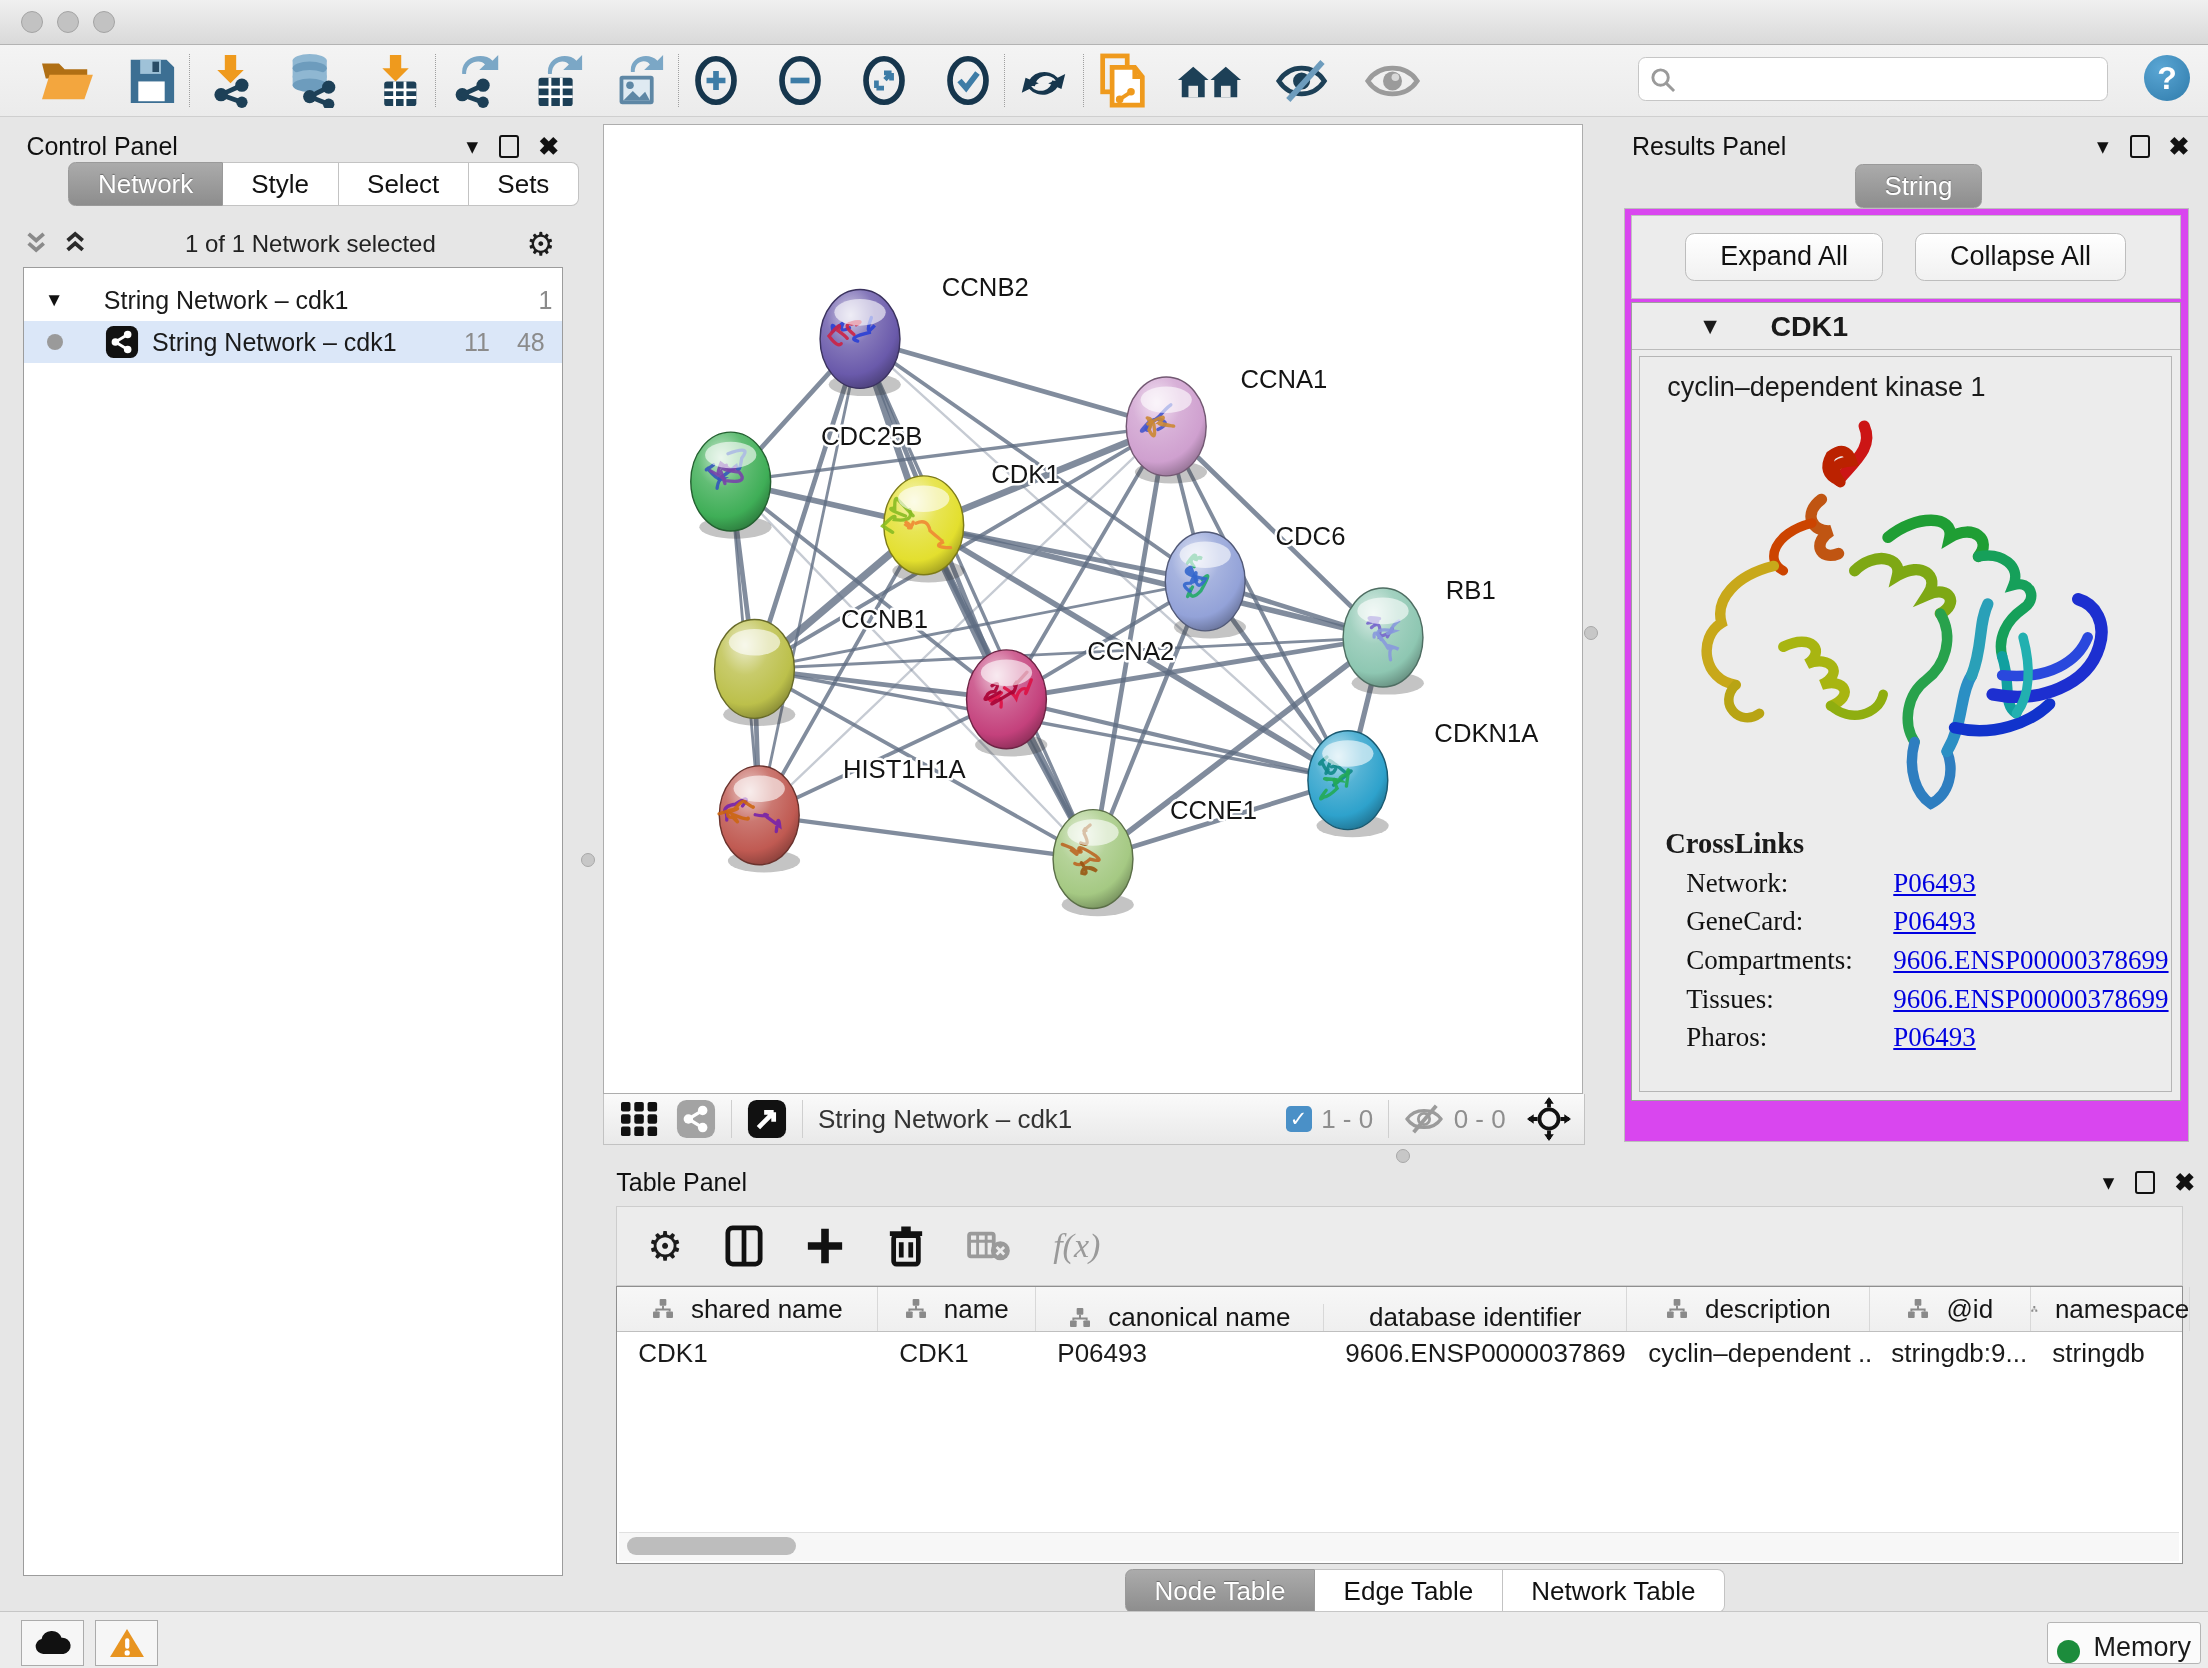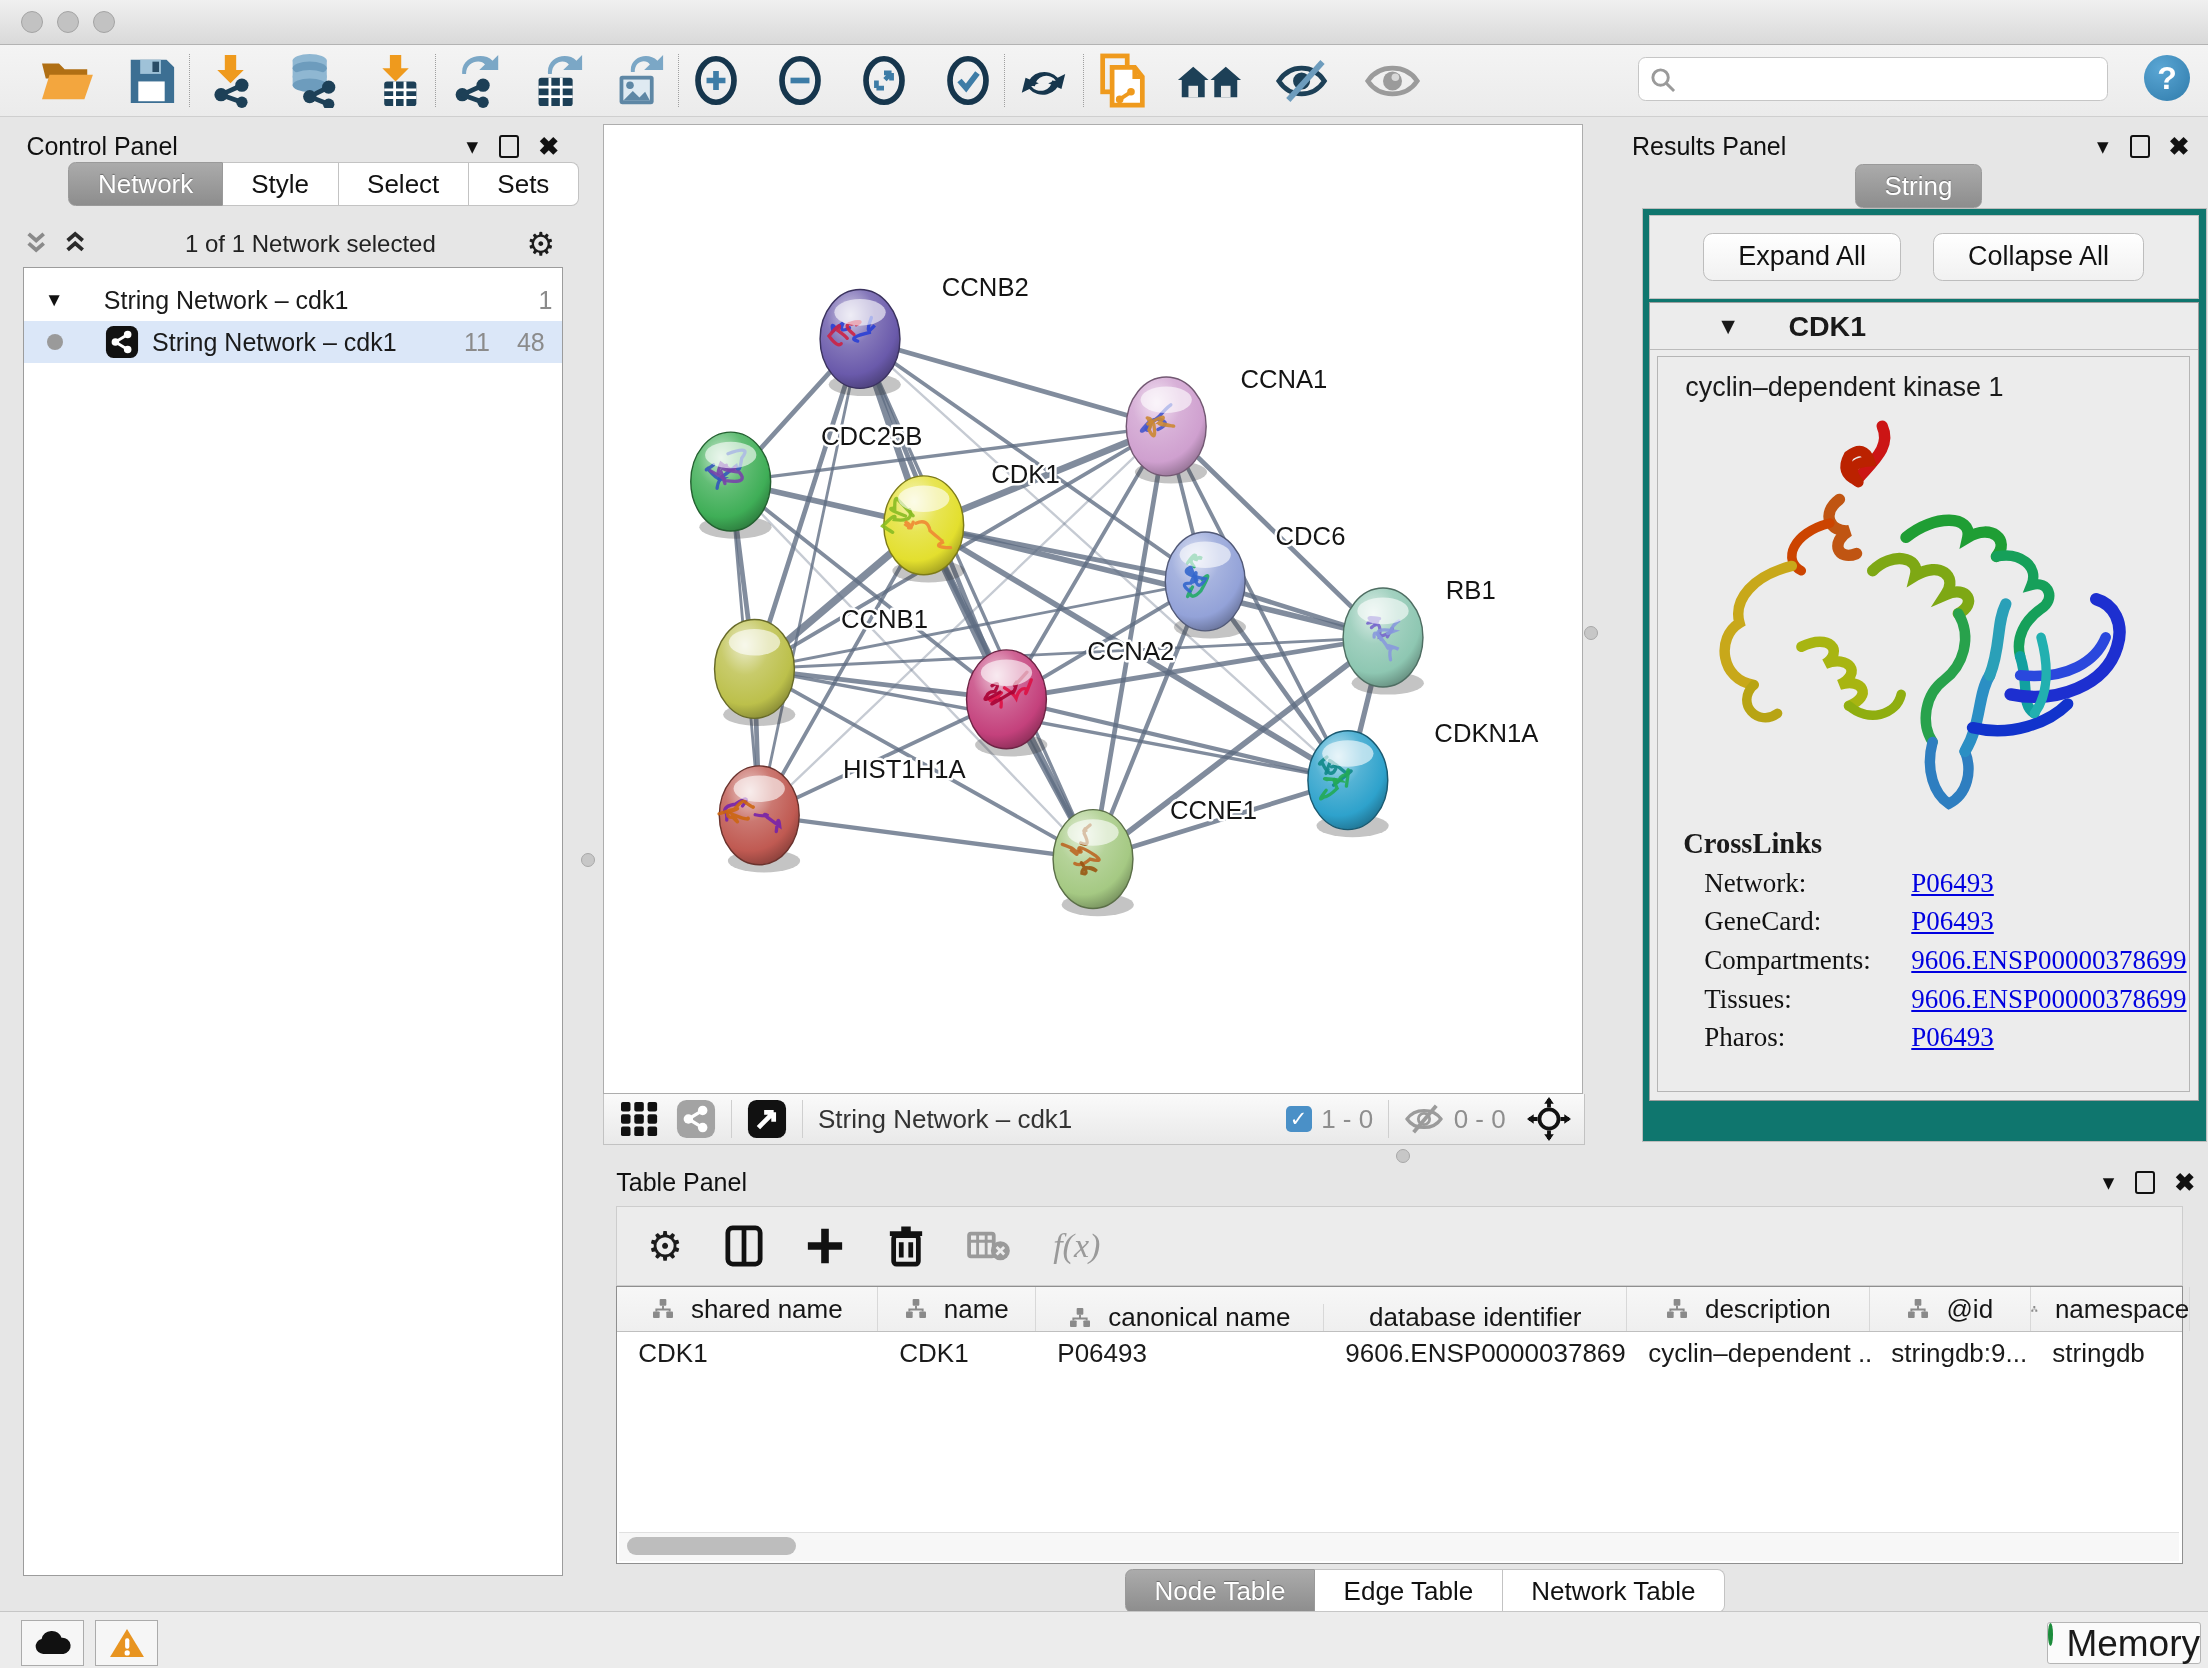--- a/index.html
+++ b/index.html
@@ -67,22 +67,22 @@
   #net-footer .netname{font-size:26px;color:#333;}
   #net-footer .cnt{font-size:26px;color:#8e8e8e;margin-left:9.5px;}
   .checkbox{width:26px;height:26px;border-radius:4.8px;background:#4a90c7;color:#fff;
     font-size:21px;display:flex;align-items:center;justify-content:center;margin-left:17px;}
   
   .split-dot{position:absolute;width:12.4px;height:12.4px;border-radius:50%;
     background:#c7c7c7;border:1px solid #a8a8a8;}
   
   #results-panel{position:absolute;left:1617px;top:124px;width:582px;height:1023px;}
   #rp-tab{position:absolute;left:238px;top:40px;}
-  .rp-box{position:absolute;left:25px;top:84px;width:563px;height:932px;
-    border:1.9px solid #bdbdbd;background:#0f766e;}
+  .rp-box{position:absolute;left:7px;top:84px;width:563px;height:932px;
+    border:1.9px solid #bdbdbd;background:#d946ef;}
   .rp-buttons{position:absolute;left:5.7px;top:5.7px;width:548px;height:82px;
     border:1px solid #c2c2c2;background:#ececec;display:flex;align-items:center;justify-content:center;gap:32px;}
   .rp-btn{background:linear-gradient(#ffffff,#f1f1f1);border:1px solid #bdbdbd;border-radius:9.5px;
     font-size:27px;padding:7.6px 34px;color:#111;}
   .rp-entry{position:absolute;left:5.7px;top:93px;width:548px;height:797px;
     border:1px solid #9f9f9f;background:#ececec;}
   .rp-entry-head{height:46px;display:flex;align-items:center;border-bottom:1px solid #bbb;}
   .rp-entry-head .caret{margin-left:67px;font-size:23px;}
   .rp-entry-head .gene{margin-left:49px;font-size:28.5px;font-weight:bold;}
   .rp-inner{position:absolute;left:7.6px;top:53px;width:531px;height:734px;
@@ -106,21 +106,21 @@
   #table-body .tr{display:flex;height:42px;align-items:center;}
   .td{font-size:26px;padding-left:21px;box-sizing:border-box;overflow:hidden;white-space:nowrap;flex:0 0 auto;}
   #tp-hscroll{position:absolute;left:1.9px;bottom:1.9px;width:1560px;height:28.5px;background:#f7f7f7;border-top:1px solid #e0e0e0;}
   #tp-hscroll .thumb{position:absolute;left:7.6px;top:4.8px;width:169px;height:18px;border-radius:9.5px;background:#bdbdbd;}
   #bottom-tabs{position:absolute;left:522px;top:407px;}
   
   #status-bar{position:absolute;left:0;top:1611px;width:2208px;height:57px;background:#ececec;border-top:1px solid #c6c6c6;}
   .sb-btn{position:absolute;top:7.6px;width:61px;height:44px;background:#f6f6f6;border:1.9px solid #ababab;
     display:flex;align-items:center;justify-content:center;}
   #memory-btn{position:absolute;left:2047px;top:9.5px;width:152px;height:40px;background:#fbfbfb;
-    border:1.9px solid #b5b5b5;border-radius:2.9px;display:flex;align-items:flex-start;justify-content:center;gap:13.3px;font-size:37px;}
+    border:1.9px solid #b5b5b5;border-radius:2.9px;display:flex;align-items:flex-end;justify-content:center;gap:13.3px;font-size:27px;}
   #memory-btn .dot{width:23px;height:23px;border-radius:50%;background:#1c8c3c;}
   
   .nlabel{font-family:"Liberation Sans",sans-serif;font-size:27px;fill:#141414;
     paint-order:stroke;stroke:#ffffff;stroke-width:5px;stroke-linejoin:round;}
 </style>
 </head>
 <body>
 
 <div class="titlebar">
   <div class="traffic" style="left:21px"></div>

